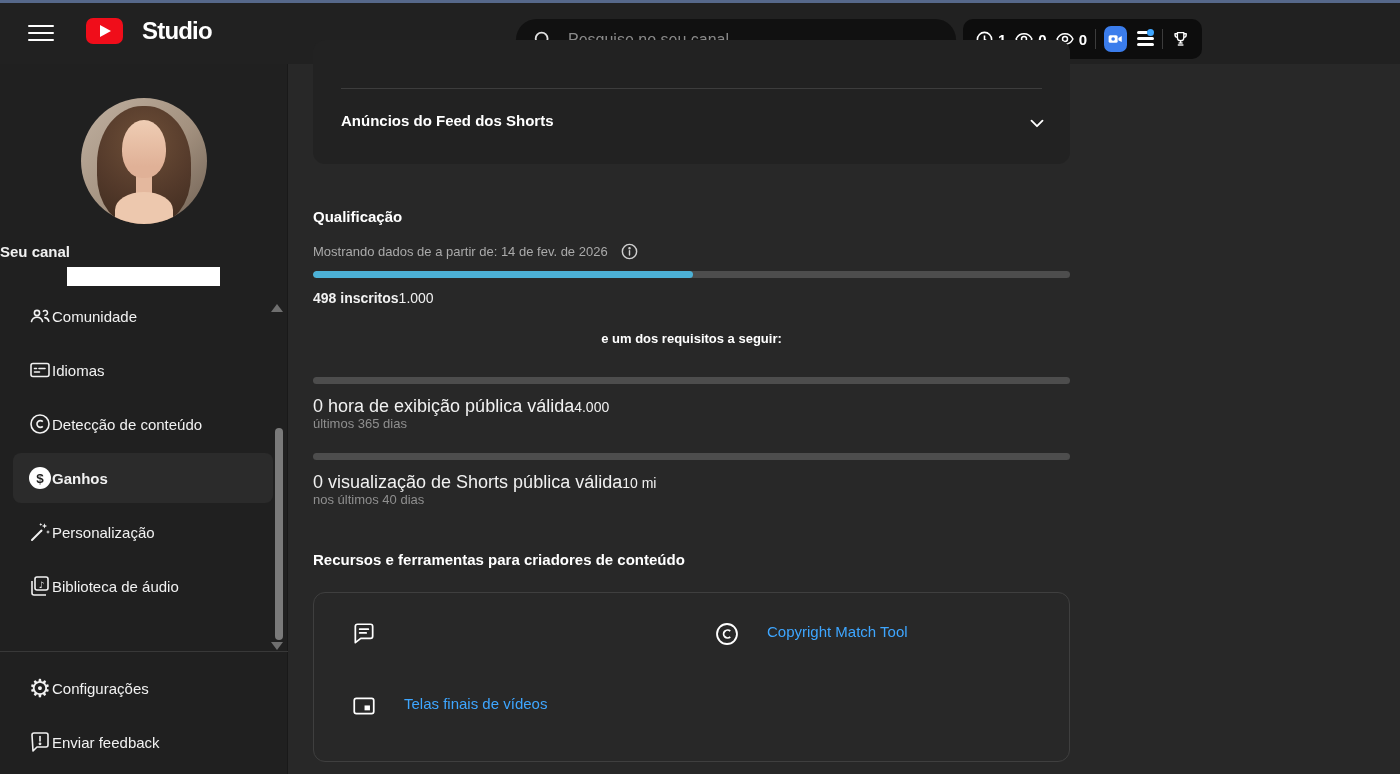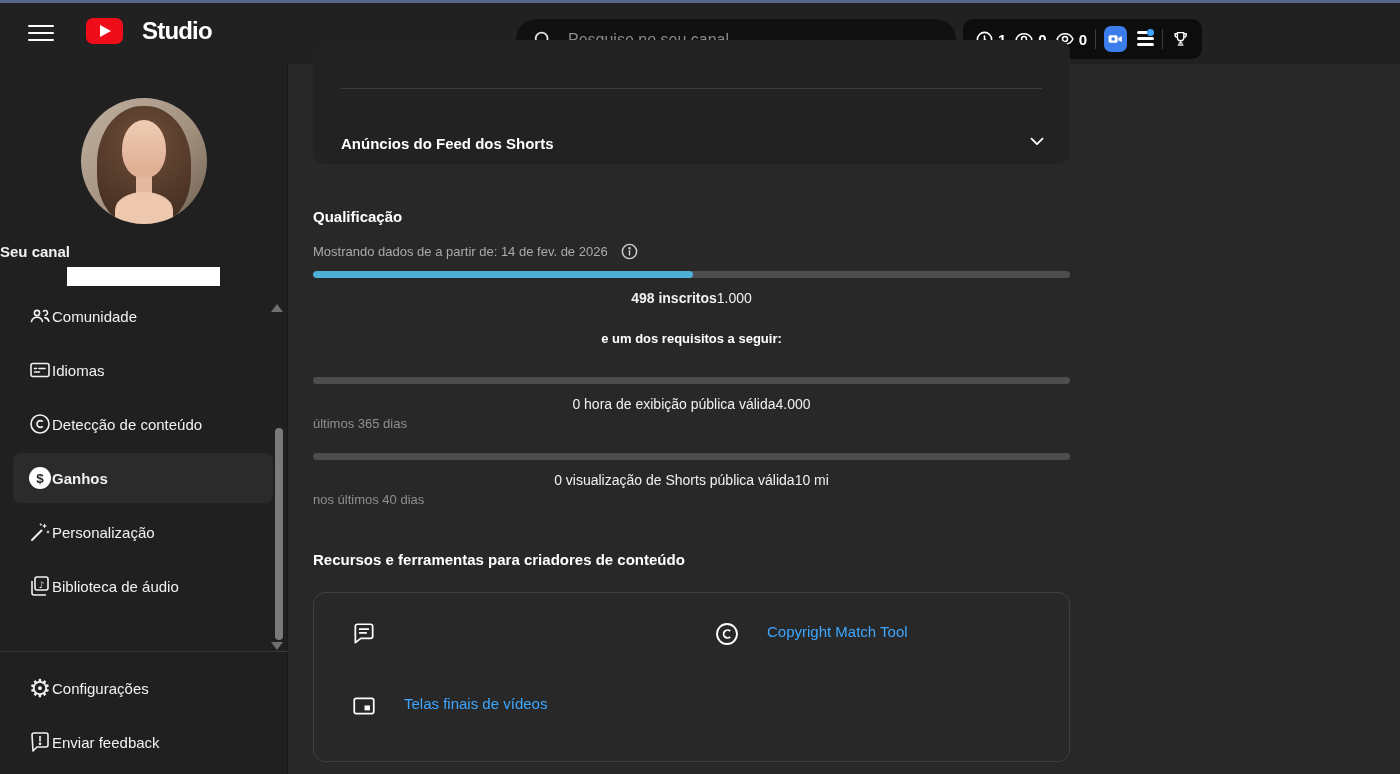--- a/index.html
+++ b/index.html
@@ -79,36 +79,36 @@
   .gear-glyph { font-size:25px; color:#f1f1f1; line-height:1; }
 
   
   #main { left:288px; top:64px; width:1112px; height:710px; background:#282828; }
   #content { left:25px; top:0; width:757px; height:710px; }
 
   #collapsed-card { left:0; top:-24px; width:757px; height:124px; background:#222;
                     border-radius:12px; }
   #collapsed-divider { left:28px; top:48px; right:28px; height:1px; background:#3d3d3d; position:absolute; }
   #collapsed-row { position:absolute; left:28px; right:22px; top:72px; height:40px;
-                   display:flex; align-items:flex-end; justify-content:space-between; }
+                   display:flex; align-items:flex-start; justify-content:space-between; }
   #collapsed-title { color:#fff; font-size:15px; font-weight:700; }
 
   #qual-title { left:0; top:144px; color:#fff; font-size:15px; font-weight:700; }
   #qual-note { left:0; top:178px; display:flex; align-items:center; gap:12px; color:#aaa; font-size:13px; }
 
   .bar { width:757px; height:7px; background:#4d4d4d; border-radius:4px; overflow:hidden; }
   .bar-fill { height:100%; border-radius:4px; background:#4cb1d6; width:0; }
   #bar-subs { left:0; top:207px; }
   #bar-req1 { left:0; top:313px; }
   #bar-req2 { left:0; top:389px; }
 
-  .metric-row { left:0; width:757px; display:flex; justify-content:center; align-items:baseline; }
+  .metric-row { left:0; width:757px; display:flex; justify-content:flex-start; align-items:baseline; }
   #subs-row { top:226px; }
   .metric-label { color:#f1f1f1; font-size:14px; font-weight:700; }
-  .metric-label-reg { color:#f1f1f1; font-size:14px; }
+  .metric-label-reg { color:#f1f1f1; font-size:18px; }
   .metric-target { color:#f1f1f1; font-size:14px; }
   #req-intro { left:0; top:267px; width:757px; text-align:center; color:#fff; font-size:13px; font-weight:700; }
   #req1-row { top:332px; } #req2-row { top:408px; }
   #req1-sub { left:0; top:352px; } #req2-sub { left:0; top:428px; }
   .sub-note { color:#8f8f8f; font-size:13px; }
 
   #res-title { left:0; top:487px; color:#fff; font-size:15px; font-weight:700; }
   #res-card { left:0; top:528px; width:757px; height:170px; border:1px solid #3f3f3f; border-radius:12px; }
   .res-item { position:absolute; display:flex; gap:27px; align-items:flex-start; cursor:pointer; }
   #res-item-0 { left:37px; top:28px; }

